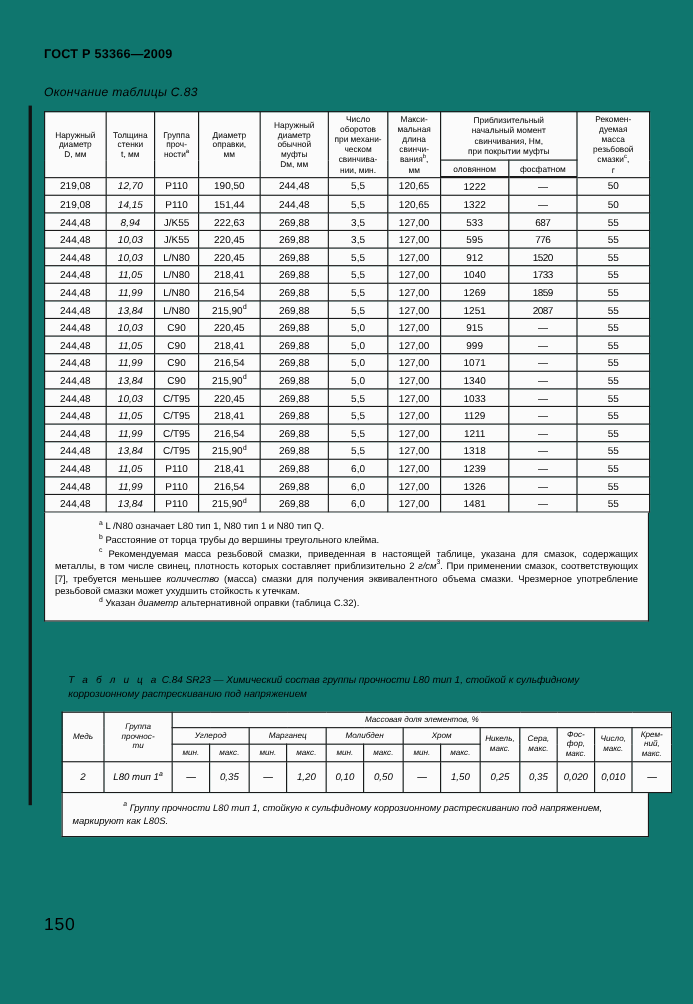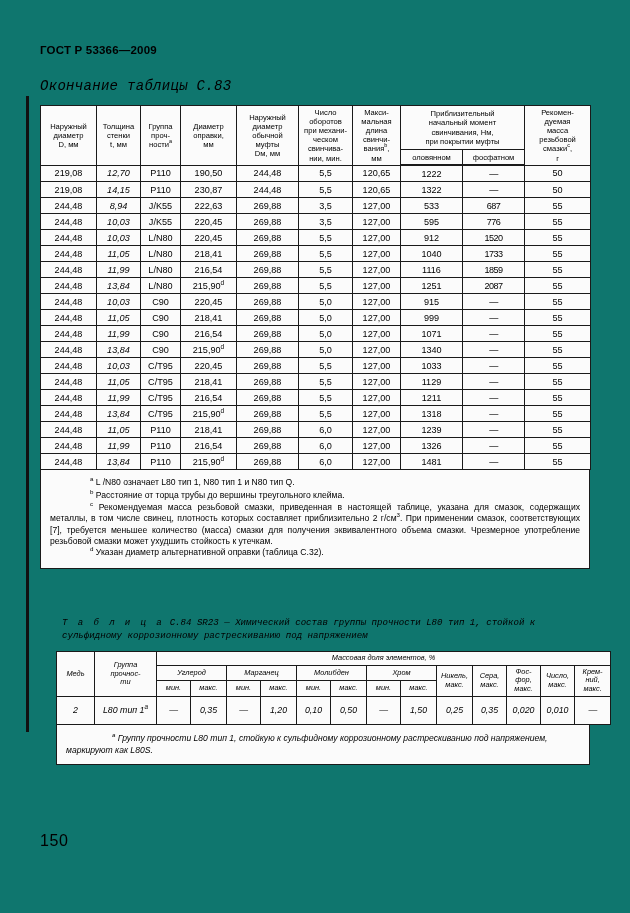--- a/index.html
+++ b/index.html
@@ -34,25 +34,24 @@
   .gost-header {
     font-size: 11.5px;
     font-weight: bold;
     letter-spacing: 0.2px;
     margin: 0 0 22px 0;
     white-space: nowrap;
   }
 
   
   .cont-caption {
-    font-size: 14px;
+    font-size: 11px;
     font-style: italic;
     letter-spacing: 0.3px;
     margin: 0 0 11px 0;
-    font-family: Liberation Mono, monospace;
   }
 
   
   .change-bar {
     position: absolute;
     left: 26px;
     top: 96px;
     width: 3px;
     height: 636px;
     background: #111;
@@ -93,31 +92,30 @@
     text-align: justify;
     font-size: 8.6px;
     line-height: 1.32;
     padding: 7px 9px 8px 9px;
     border: 1px solid #1a1a1a;
     border-top: none;
     background: #fbfbfb;
   }
   .note-line { margin: 0 0 1px 0; padding-left: 40px; }
   .note-para { margin: 0; text-indent: 40px; }
-  .ital { }
+  .ital { font-style: italic; }
 
   
   .table2-wrap { margin-top: 47px; }
   .t-caption {
     font-size: 9.1px;
     font-style: italic;
     line-height: 1.45;
     margin: 0 0 9px 0;
     padding-left: 22px;
-    font-family: Liberation Mono, monospace;
   }
   .t-caption .tword { letter-spacing: 2.4px; }
 
   table.doc2 {
     border-collapse: collapse;
     width: 534px;
     margin-left: 16px;
     table-layout: fixed;
     font-size: 8px;
   }
@@ -260,21 +258,21 @@
             <td class="num">5,5</td>
             <td class="num">120,65</td>
             <td class="num">1222</td>
             <td class="num dash">—</td>
             <td class="num">50</td>
           </tr>
           <tr class="rowband">
             <td class="num">219,08</td>
             <td class="num-ital">14,15</td>
             <td class="num">P110</td>
-            <td class="num">230,87</td>
+            <td class="num">151,44</td>
             <td class="num">244,48</td>
             <td class="num">5,5</td>
             <td class="num">120,65</td>
             <td class="num">1322</td>
             <td class="num dash">—</td>
             <td class="num">50</td>
           </tr>
           <tr class="rowband">
             <td class="num">244,48</td>
             <td class="num-ital">8,94</td>
@@ -324,21 +322,21 @@
             <td class="num">55</td>
           </tr>
           <tr class="rowband">
             <td class="num">244,48</td>
             <td class="num-ital">11,99</td>
             <td class="num">L/N80</td>
             <td class="num">216,54</td>
             <td class="num">269,88</td>
             <td class="num">5,5</td>
             <td class="num">127,00</td>
-            <td class="num">1116</td>
+            <td class="num">1269</td>
             <td class="num dash">1859</td>
             <td class="num">55</td>
           </tr>
           <tr class="rowband">
             <td class="num">244,48</td>
             <td class="num-ital">13,84</td>
             <td class="num">L/N80</td>
             <td class="num">215,90<sup>d</sup></td>
             <td class="num">269,88</td>
             <td class="num">5,5</td>

